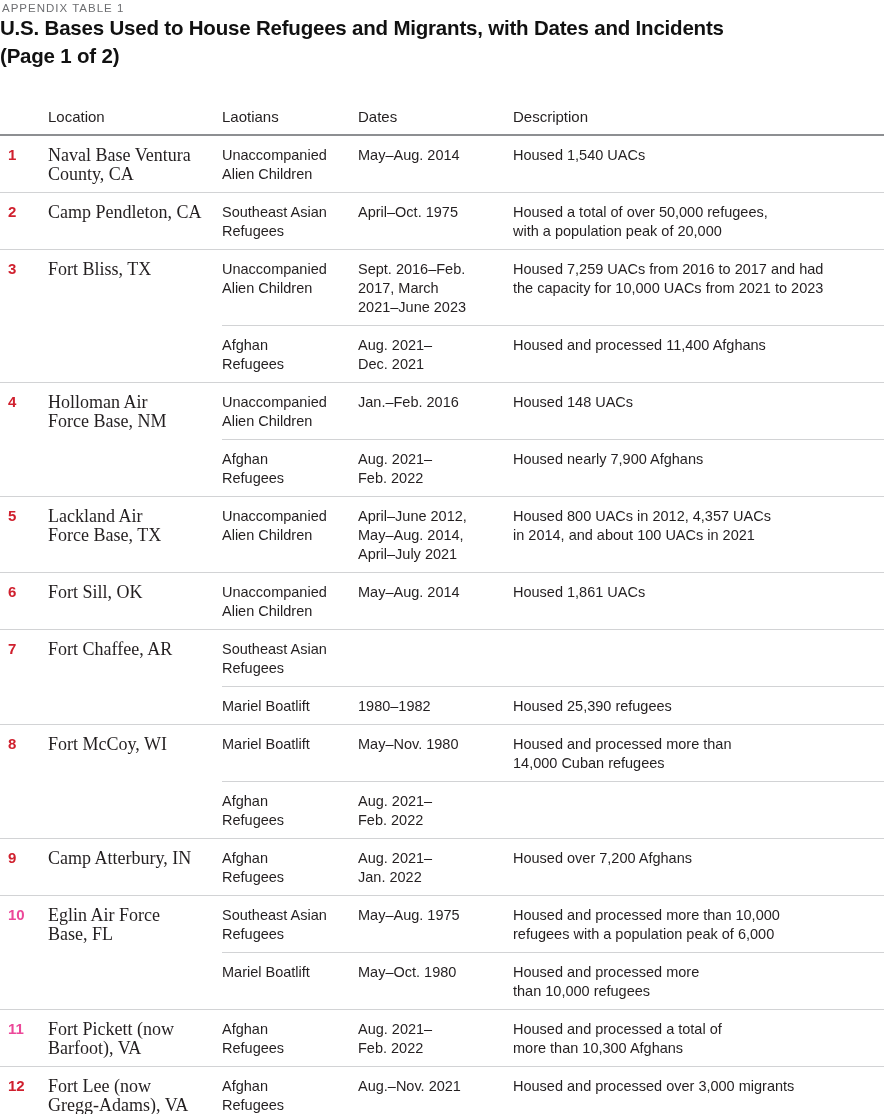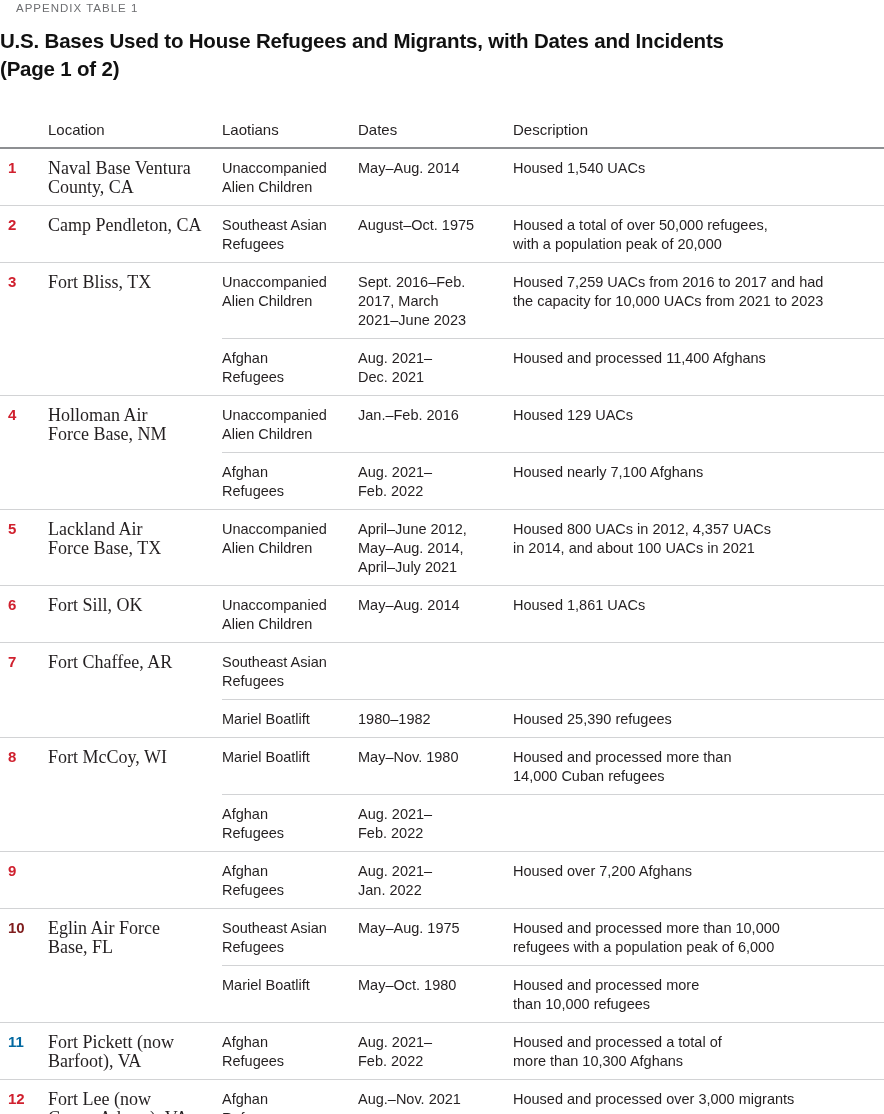--- a/index.html
+++ b/index.html
@@ -8,23 +8,23 @@
     font-family:"Liberation Sans", sans-serif;
     color:#231f20;
     -webkit-font-smoothing:antialiased;
   }
   .page { width:884px; min-height:1114px; box-sizing:border-box; padding-top:2px; }
 
   .eyebrow {
     font-size:11.5px;
     letter-spacing:1px;
     color:#6d6e71;
-    padding-left:16px;
-  }
-  .title-block { margin-top:13px; }
+    padding-left:2px;
+  }
+  .title-block { }
   .title-line {
     font-size:20.5px;
     font-weight:700;
     line-height:28px;
     letter-spacing:-0.2px;
     color:#111111;
   }
 
   
   .thead {
@@ -113,21 +113,21 @@
 
   <div class="trow">
     <div class="row-left">
       <div class="num" style="color: rgb(208, 32, 46);">2</div>
       <div class="loc">Camp Pendleton, CA</div>
     </div>
     <div class="subrows">
   <div class="subrow">
     <div class="cell">Southeast Asian
 Refugees</div>
-    <div class="cell">August–Oct. 1975</div>
+    <div class="cell">April–Oct. 1975</div>
     <div class="cell">Housed a total of over 50,000 refugees,
 with a population peak of 20,000</div>
   </div>
 </div>
   </div>
 
   <div class="trow">
     <div class="row-left">
       <div class="num" style="color: rgb(208, 32, 46);">3</div>
       <div class="loc">Fort Bliss, TX</div>
@@ -157,29 +157,29 @@
     <div class="row-left">
       <div class="num" style="color: rgb(208, 32, 46);">4</div>
       <div class="loc">Holloman Air
 Force Base, NM</div>
     </div>
     <div class="subrows">
   <div class="subrow">
     <div class="cell">Unaccompanied
 Alien Children</div>
     <div class="cell">Jan.–Feb. 2016</div>
-    <div class="cell">Housed 129 UACs</div>
+    <div class="cell">Housed 148 UACs</div>
   </div>
 
   <div class="subrow">
     <div class="cell">Afghan
 Refugees</div>
     <div class="cell">Aug. 2021–
 Feb. 2022</div>
-    <div class="cell">Housed nearly 7,100 Afghans</div>
+    <div class="cell">Housed nearly 7,900 Afghans</div>
   </div>
 </div>
   </div>
 
   <div class="trow">
     <div class="row-left">
       <div class="num" style="color: rgb(208, 32, 46);">5</div>
       <div class="loc">Lackland Air
 Force Base, TX</div>
     </div>
@@ -248,35 +248,36 @@
 Refugees</div>
     <div class="cell">Aug. 2021–
 Feb. 2022</div>
   </div>
 </div>
   </div>
 
   <div class="trow">
     <div class="row-left">
       <div class="num" style="color: rgb(208, 32, 46);">9</div>
+      <div class="loc">Camp Atterbury, IN</div>
     </div>
     <div class="subrows">
   <div class="subrow">
     <div class="cell">Afghan
 Refugees</div>
     <div class="cell">Aug. 2021–
 Jan. 2022</div>
     <div class="cell">Housed over 7,200 Afghans</div>
   </div>
 </div>
   </div>
 
   <div class="trow">
     <div class="row-left">
-      <div class="num" style="color: #7f1d1d;">10</div>
+      <div class="num" style="color: #ec4899;">10</div>
       <div class="loc">Eglin Air Force
 Base, FL</div>
     </div>
     <div class="subrows">
   <div class="subrow">
     <div class="cell">Southeast Asian
 Refugees</div>
     <div class="cell">May–Aug. 1975</div>
     <div class="cell">Housed and processed more than 10,000
 refugees with a population peak of 6,000</div>
@@ -286,21 +287,21 @@
     <div class="cell">Mariel Boatlift</div>
     <div class="cell">May–Oct. 1980</div>
     <div class="cell">Housed and processed more
 than 10,000 refugees</div>
   </div>
 </div>
   </div>
 
   <div class="trow">
     <div class="row-left">
-      <div class="num" style="color: #0369a1;">11</div>
+      <div class="num" style="color: #ec4899;">11</div>
       <div class="loc">Fort Pickett (now
 Barfoot), VA</div>
     </div>
     <div class="subrows">
   <div class="subrow">
     <div class="cell">Afghan
 Refugees</div>
     <div class="cell">Aug. 2021–
 Feb. 2022</div>
     <div class="cell">Housed and processed a total of

